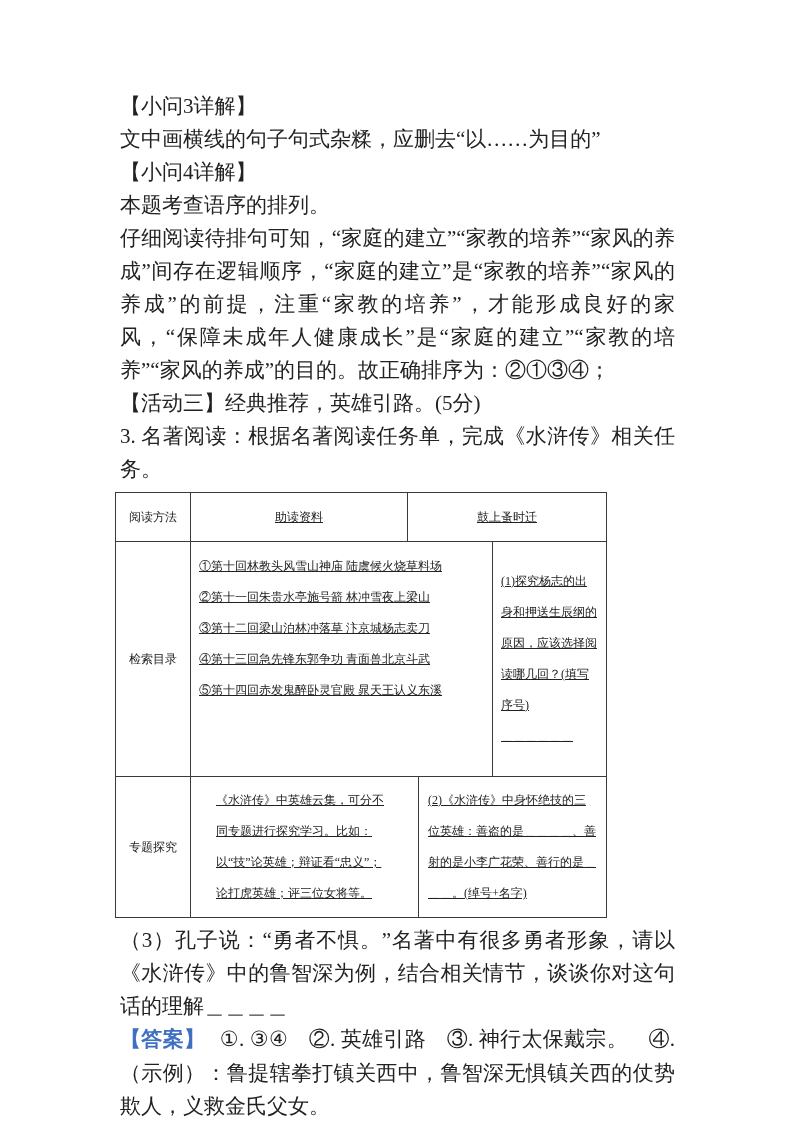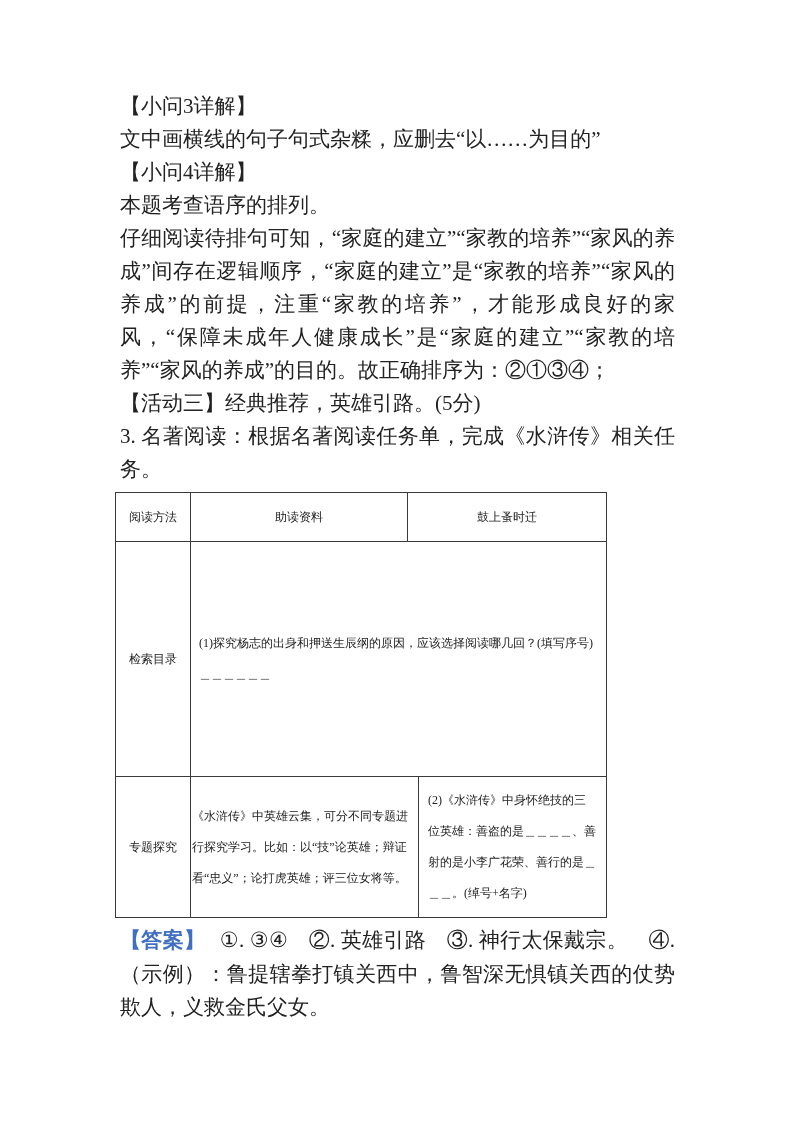--- a/index.html
+++ b/index.html
@@ -33,36 +33,36 @@
   .rtable {
     width: 490px;
     margin: 6px 0 6px -5px;
     border: 1px solid #3a3a3a;
     font-size: 12px;
     line-height: 31px;
   }
   .trow { display: flex; align-items: stretch; }
   .trow + .trow { border-top: 1px solid #3a3a3a; }
   .tcell { box-sizing: border-box; }
-  .tcell + .tcell { border-left: 1px solid #3a3a3a; }
+  .tcell + .tcell { border-left: 1px solid #3a3a3a; text-decoration: underline; }
   .thead .tcell {
     display: flex; align-items: center; justify-content: center;
     min-height: 48px;
   }
   .c-h1 { width: 74px; }
   .c-h2 { width: 217px; }
   .c-h3 { flex: 1; }
   .method {
     width: 74px;
     display: flex; align-items: center; justify-content: center;
   }
   .c-r1b { width: 302px; padding: 9px 8px; }
   .c-r1t { flex: 1; padding: 9px 8px; display: flex; flex-direction: column; justify-content: center; }
   .row-catalog { min-height: 234px; }
-  .c-r2b { width: 228px; padding: 8px 1px; display: flex; align-items: center; }
+  .c-r2b { width: 228px; padding: 8px 25px; display: flex; align-items: center; }
   .c-r2t { flex: 1; padding: 8px 9px; display: flex; align-items: center; }
   .row-topic { min-height: 132px; }
   .mline { margin: 0; }
   .blank-line { letter-spacing: 0; }
 
   .answer .ans-item { margin-right: 15px; }
   .answer .ans-label { margin-right: 9px; }
 </style>
 </head>
 <body>
@@ -82,38 +82,46 @@
   <div class="rtable">
 
     <div class="trow thead">
       <div class="tcell c-h1">阅读方法</div>
       <div class="tcell c-h2">助读资料</div>
       <div class="tcell c-h3">鼓上蚤时迁</div>
     </div>
 
     <div class="trow row-catalog">
       <div class="tcell method">检索目录</div>
+      <div class="tcell c-r1b">
+        <div class="mline">①第十回林教头风雪山神庙 陆虞候火烧草料场</div>
+        <div class="mline">②第十一回朱贵水亭施号箭 林冲雪夜上梁山</div>
+        <div class="mline">③第十二回梁山泊林冲落草 汴京城杨志卖刀</div>
+        <div class="mline">④第十三回急先锋东郭争功 青面兽北京斗武</div>
+        <div class="mline">⑤第十四回赤发鬼醉卧灵官殿 晁天王认义东溪</div>
+      </div>
       <div class="tcell c-r1t">
         <div>(1)探究杨志的出身和押送生辰纲的原因，应该选择阅读哪几回？(填写序号)</div>
         <div class="blank-line">＿＿＿＿＿＿</div>
       </div>
     </div>
 
     <div class="trow row-topic">
       <div class="tcell method">专题探究</div>
       <div class="tcell c-r2b">
         <div>《水浒传》中英雄云集，可分不同专题进行探究学习。比如：以“技”论英雄；辩证看“忠义”；论打虎英雄；评三位女将等。</div>
       </div>
       <div class="tcell c-r2t">
         <div>(2)《水浒传》中身怀绝技的三位英雄：善盗的是＿＿＿＿、善射的是小李广花荣、善行的是＿＿＿。(绰号+名字)</div>
       </div>
     </div>
 
   </div>
 
+  <p class="para">（3）孔子说：“勇者不惧。”名著中有很多勇者形象，请以《水浒传》中的鲁智深为例，结合相关情节，谈谈你对这句话的理解＿＿＿＿</p>
 
   <p class="para answer">
     <span class="blue bold ans-label">【答案】</span>
     <span class="ans-item">①. ③④</span>
     <span class="ans-item">②. 英雄引路</span>
     <span class="ans-item">③. 神行太保戴宗。</span>
     <span class="ans-item">④. （示例）：鲁提辖拳打镇关西中，鲁智深无惧镇关西的仗势欺人，义救金氏父女。</span>
   </p>
 
 </div>

